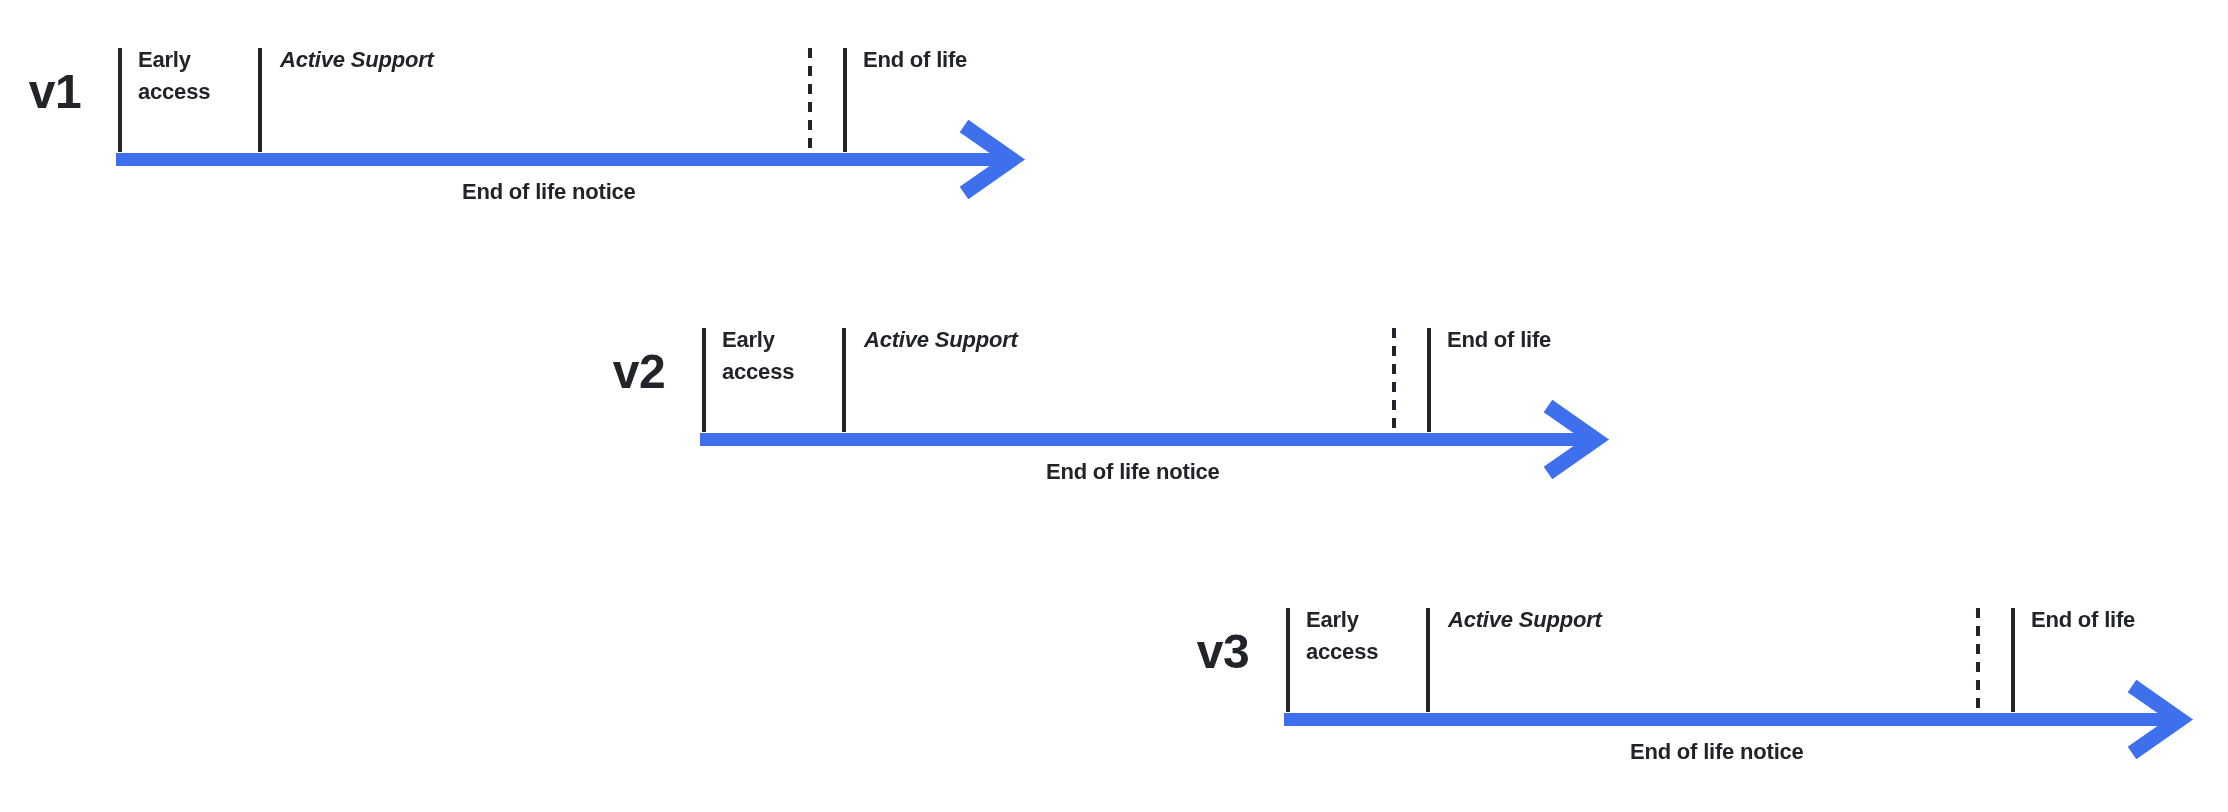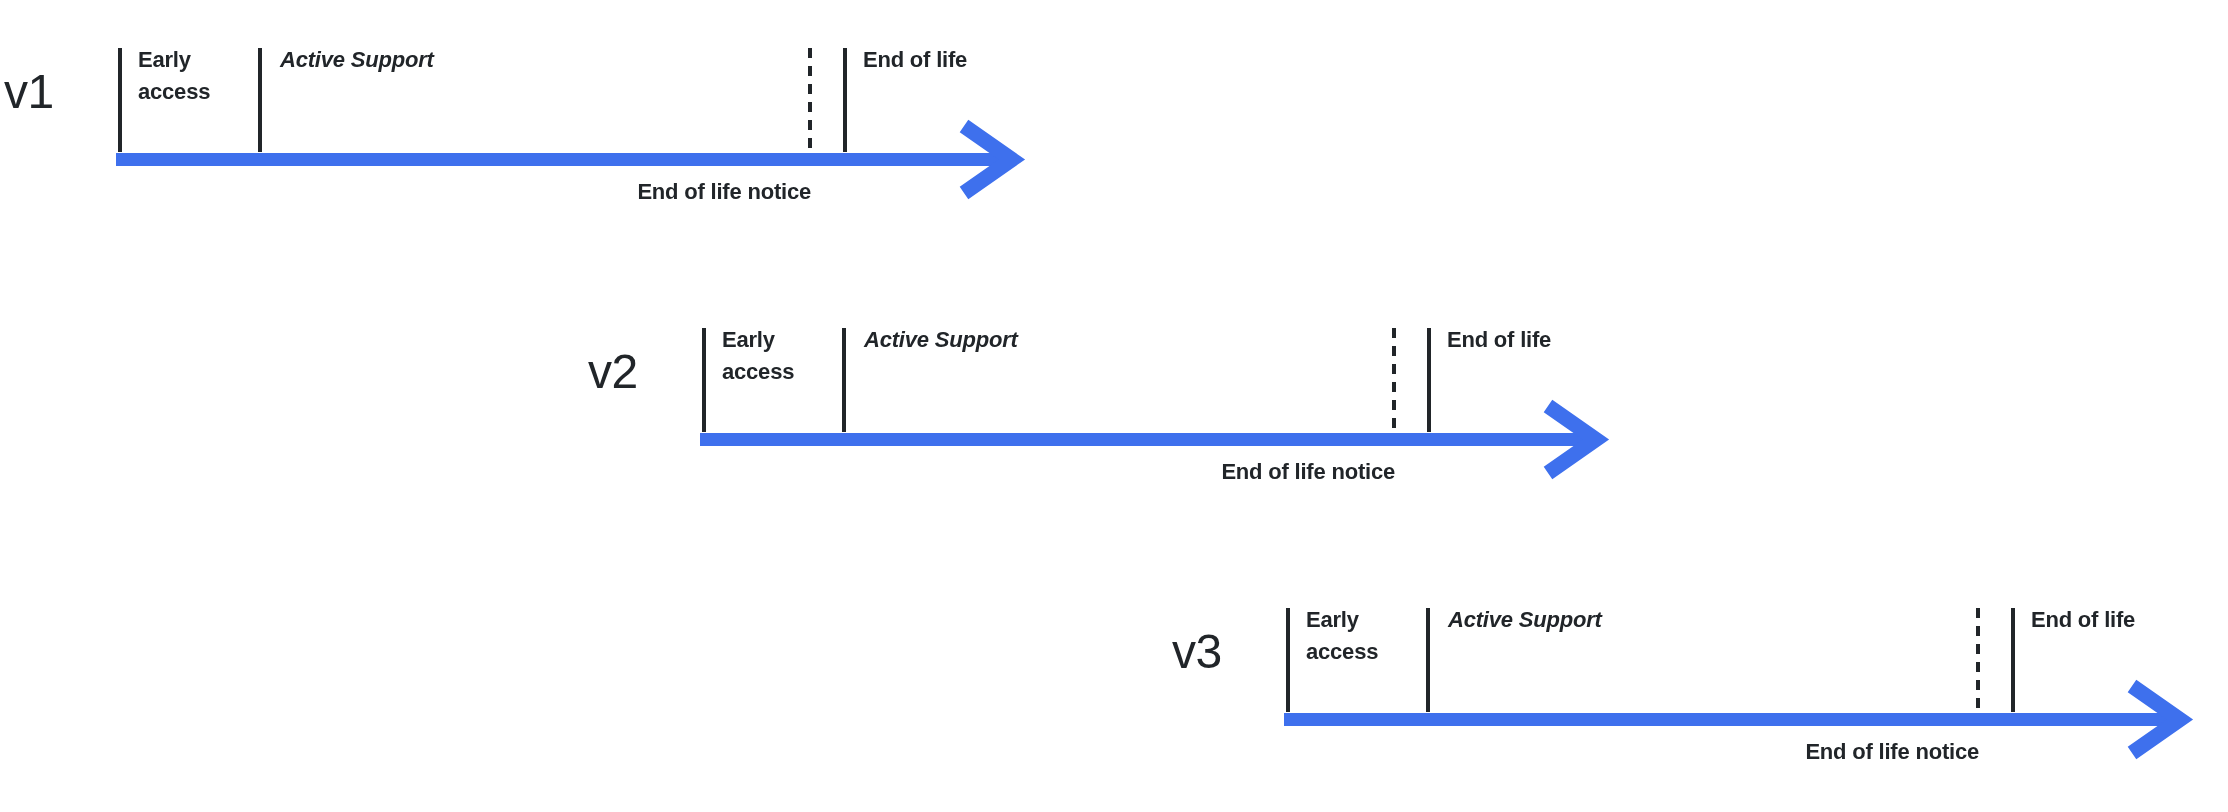--- a/index.html
+++ b/index.html
@@ -24,26 +24,26 @@
     position: absolute;
     width: 1100px;
     height: 240px;
   }
   .timeline.t0 { left: 0px;    top: 0px;   }
   .timeline.t1 { left: 584px;  top: 280px; }
   .timeline.t2 { left: 1168px; top: 560px; }
 
   .version {
     position: absolute;
-    left: 4px; top: 68px;
+    left: 11px; top: 68px;
     width: 88px;
-    text-align: left;
+    text-align: center;
     font-size: 48px;
     line-height: 48px;
-    font-weight: 400;
+    font-weight: 700;
     color: var(--ink);
     letter-spacing: -0.5px;
   }
 
   .tick {
     position: absolute;
     top: 48px;
     width: 4px;
     height: 104px;
     background: var(--ink);
@@ -64,21 +64,21 @@
     position: absolute;
     font-size: 22px;
     line-height: 32px;
     font-weight: 700;
     color: var(--ink);
     letter-spacing: -0.2px;
   }
   .label.early  { left: 138px; top: 44px; width: 106px; }
   .label.active { left: 280px; top: 44px; white-space: nowrap; font-style: italic; }
   .label.eol    { left: 863px; top: 44px; white-space: nowrap; }
-  .label.notice { left: 481px; top: 176px; width: 330px; text-align: right; }
+  .label.notice { left: 462px; top: 176px; width: 330px; }
 
   svg.arrow {
     position: absolute;
     left: 114px;
     top: 118px;
     width: 920px;
     height: 84px;
     overflow: visible;
   }
   svg.arrow .shaft {

